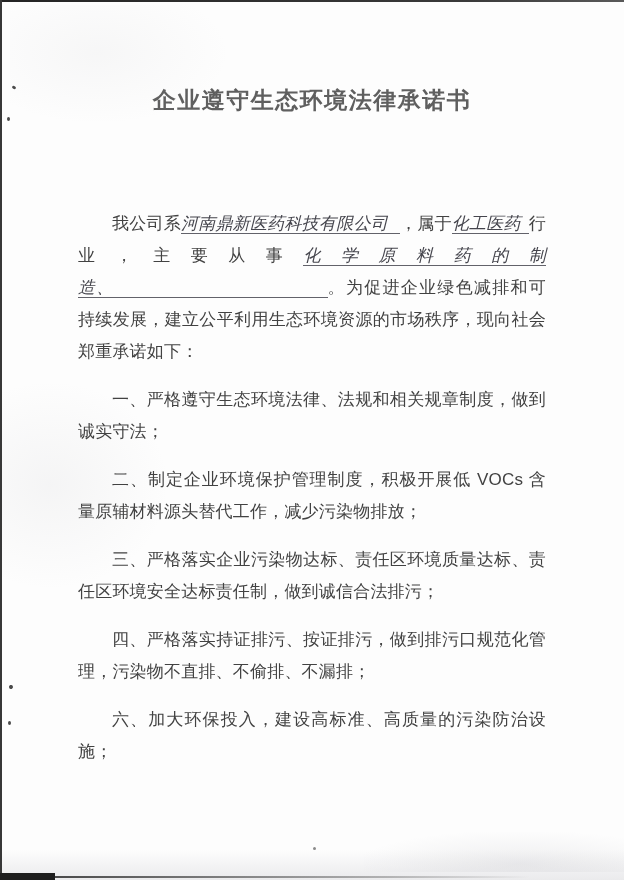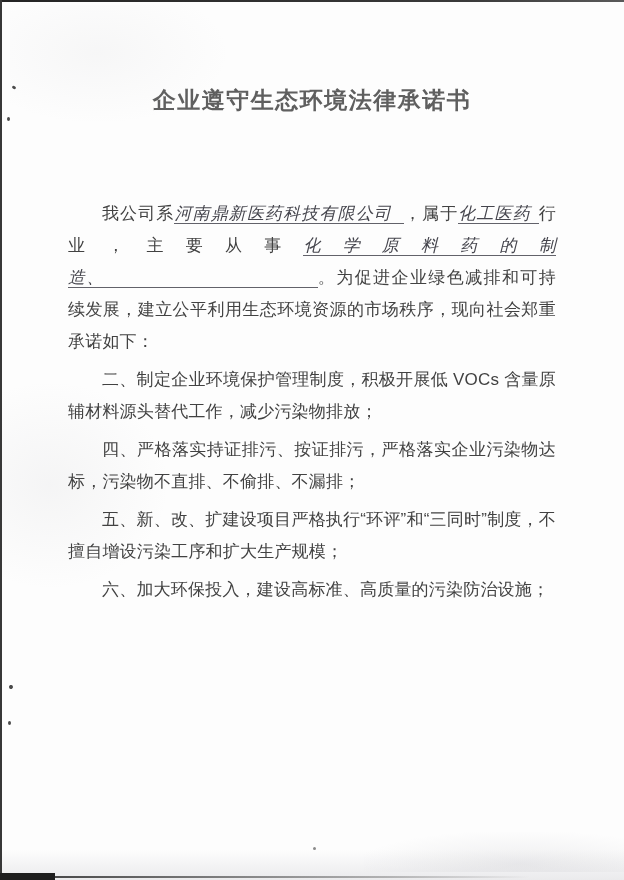--- a/index.html
+++ b/index.html
@@ -73,21 +73,21 @@
     left: 62px;
     top: 192px;
     width: 500px;
     font-size: 17px;
     line-height: 32px;
     color: #424242;
     text-align: justify;
     letter-spacing: 0.2px;
   }
   .body-text p {
-    margin: 6px;
+    margin: 16px;
     text-indent: 2em;
   }
   .hw {
     color: #45454d;
     border-bottom: 1.6px solid #62626a;
     font-style: italic;
   }
   .hw-company  { padding-right: 12px; }
   .hw-industry { padding-right: 8px; }
   .hw-business { padding-right: 213px; }
@@ -100,23 +100,24 @@
   <div class="smudge-a"></div>
   <div class="smudge-b"></div>
   <div class="smudge-c"></div>
   <div class="bottom-shade"></div>
 
   <h1 class="doc-title">企业遵守生态环境法律承诺书</h1>
 
   <div class="body-text">
     <p><span>我公司系</span><span class="hw hw-company">河南鼎新医药科技有限公司</span><span>，属于</span><span class="hw hw-industry">化工医药</span><span>行业，主要从事</span><span class="hw hw-business">化学原料药的制造、</span><span>。为促进企业绿色减排和可持续发展，建立公平利用生态环境资源的市场秩序，现向社会郑重承诺如下：</span></p>
 
+    <p>一、严格遵守生态环境法律、法规和相关规章制度，做到诚实守法；</p>
     <p>二、制定企业环境保护管理制度，积极开展低 VOCs 含量原辅材料源头替代工作，减少污染物排放；</p>
-    <p>四、严格落实持证排污、按证排污，严格落实企业污染物达标，污染物不直排、不偷排、不漏排；</p>
-    <p>五、新、改、扩建设项目严格执行“环评”和“三同时”制度，不擅自增设污染工序和扩大生产规模；</p>
+    <p>三、严格落实企业污染物达标、责任区环境质量达标、责任区环境安全达标责任制，做到诚信合法排污；</p>
+    <p>四、严格落实持证排污、按证排污，做到排污口规范化管理，污染物不直排、不偷排、不漏排；</p>
     <p>六、加大环保投入，建设高标准、高质量的污染防治设施；</p>
   </div>
 
   <div class="edge-top"></div>
   <div class="edge-left"></div>
   <div class="corner-bl"></div>
   <div class="bottom-line"></div>
   <div class="speck s1"></div>
   <div class="speck s2"></div>
   <div class="speck s3"></div>

